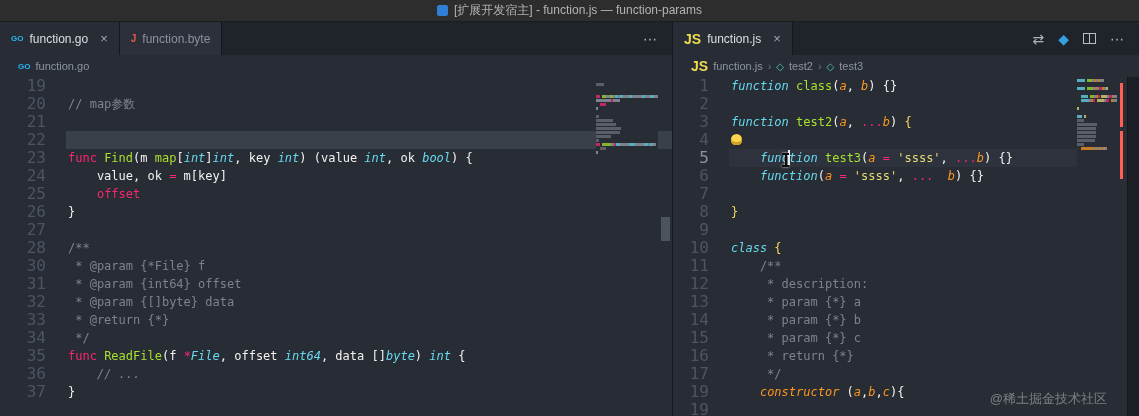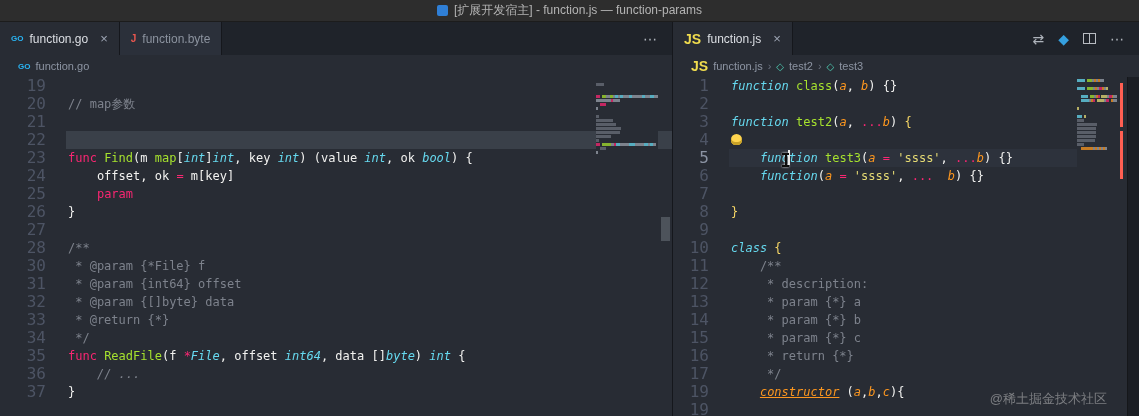--- a/index.html
+++ b/index.html
@@ -55,21 +55,21 @@
   .tk-p   { color:#f2f2f0; }
   .tk-k   { color:#f92672; }
   .tk-fn  { color:#a6e22e; }
   .tk-ty  { color:#66d9ef; font-style:italic; }
   .tk-cm  { color:#7d828c; }
   .tk-cmi { color:#7d828c; font-style:italic; }
   .tk-s   { color:#e6db74; }
   .tk-pr  { color:#fd971f; font-style:italic; }
   .tk-kwi { color:#66d9ef; font-style:italic; }
   .tk-y   { color:#f8d866; }
-  .tk-ctor{ color:#fd971f; font-style:italic;text-decoration:underline; }
+  .tk-ctor{ color:#fd971f; font-style:italic; }
   .cursor { display:inline-block; width:2px; height:15px; background:#e8e8e8; vertical-align:-3px; margin:0 -1px; }
   .bulb { display:inline-block; width:11px; height:11px; margin:3px 4px 0 0; border-radius:50% 50% 42% 42%; background:#ffd54f; box-shadow:inset 0 -3px 0 #c9a227; }
   
   .minimap { position:absolute; top:2px; bottom:0; background:#282c34; overflow:hidden; }
   .minimap.ml { right:14px; width:62px; }
   .minimap.mr { right:22px; width:40px; }
   .mm-row { height:3px; margin-bottom:1px; display:flex; opacity:.75; }
   .mm { display:inline-block; height:3px; }
   .mm.tk-p{background:#9aa0ab}.mm.tk-k{background:#f92672}.mm.tk-fn{background:#a6e22e}
   .mm.tk-ty{background:#66d9ef}.mm.tk-cm{background:#6a6f7a}.mm.tk-cmi{background:#6a6f7a}
@@ -138,25 +138,25 @@
             <div class="row sel">
               <div class="gutter">22</div>
               <div class="codeline"></div>
             </div>
             <div class="row">
               <div class="gutter">23</div>
               <div class="codeline"><span class="tk-k">func</span><span class="tk-p"> </span><span class="tk-fn">Find</span><span class="tk-p">(m </span><span class="tk-fn">map</span><span class="tk-p">[</span><span class="tk-ty">int</span><span class="tk-p">]</span><span class="tk-ty">int</span><span class="tk-p">, key </span><span class="tk-ty">int</span><span class="tk-p">) (value </span><span class="tk-ty">int</span><span class="tk-p">, ok </span><span class="tk-ty">bool</span><span class="tk-p">) {</span></div>
             </div>
             <div class="row">
               <div class="gutter">24</div>
-              <div class="codeline"><span class="tk-p">    offset, ok </span><span class="tk-k">=</span><span class="tk-p"> m[key]</span></div>
+              <div class="codeline"><span class="tk-p">    value, ok </span><span class="tk-k">=</span><span class="tk-p"> m[key]</span></div>
             </div>
             <div class="row">
               <div class="gutter">25</div>
-              <div class="codeline"><span class="tk-p">    </span><span class="tk-k">param</span></div>
+              <div class="codeline"><span class="tk-p">    </span><span class="tk-k">offset</span></div>
             </div>
             <div class="row">
               <div class="gutter">26</div>
               <div class="codeline"><span class="tk-p">}</span></div>
             </div>
             <div class="row">
               <div class="gutter">27</div>
               <div class="codeline"></div>
             </div>
             <div class="row">

